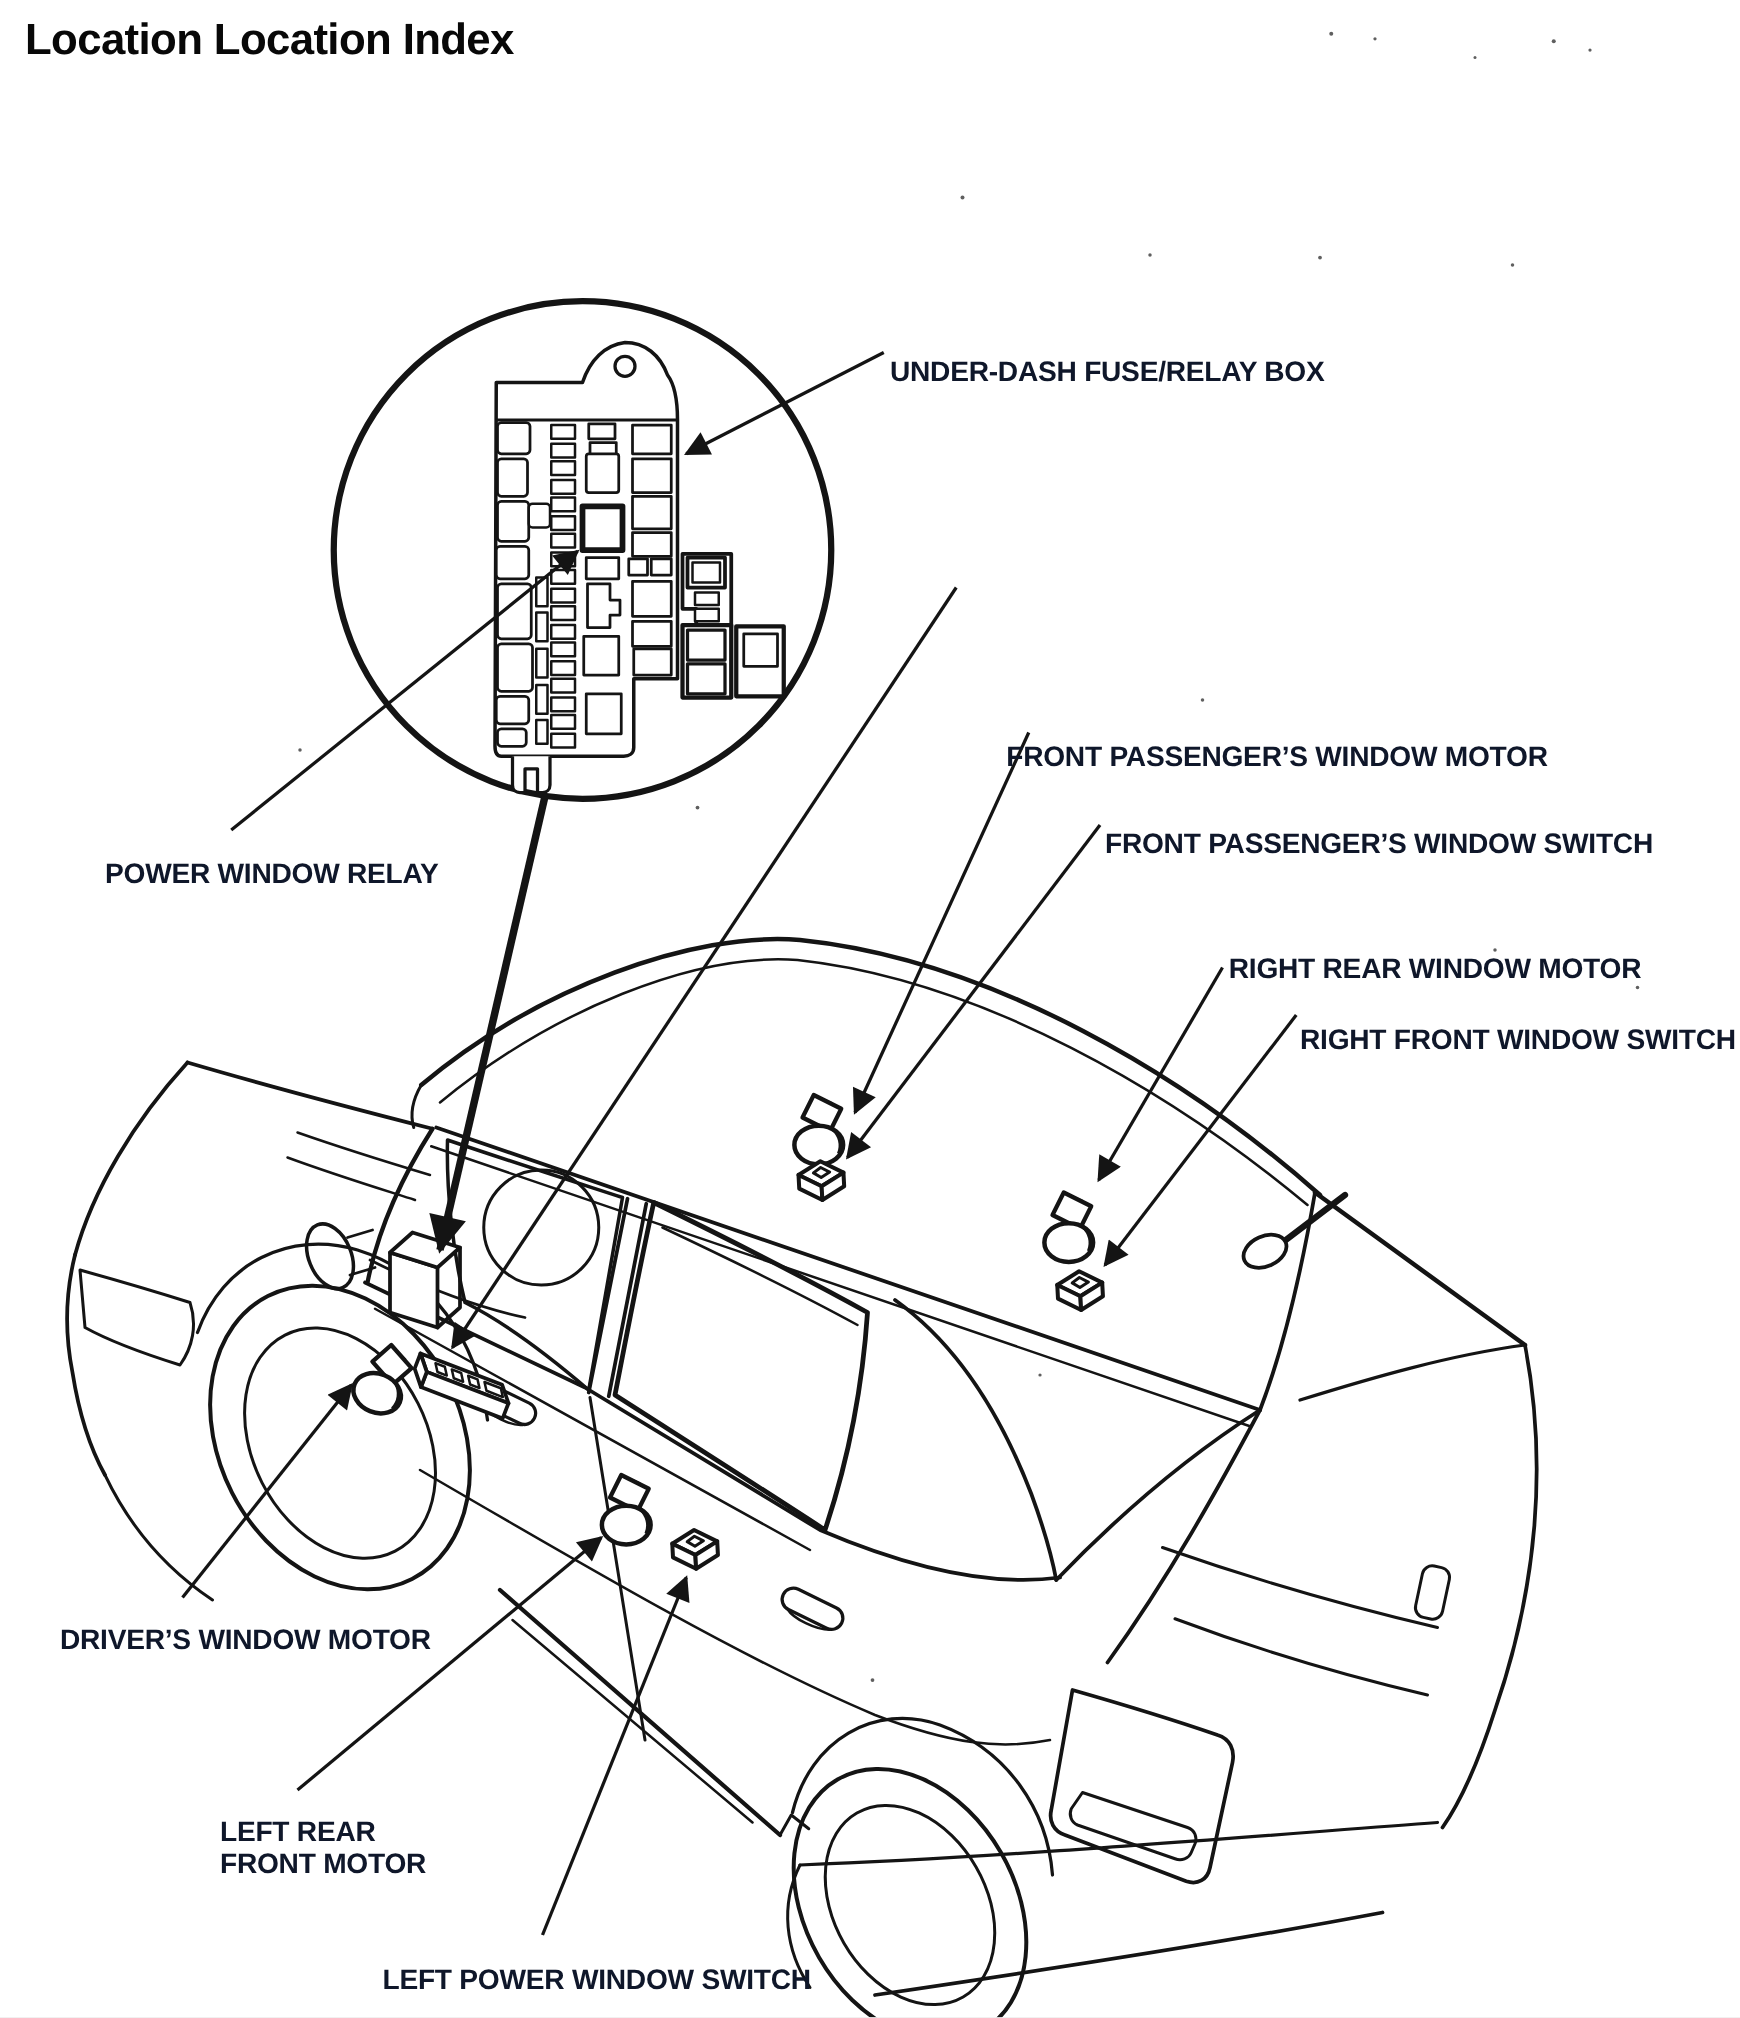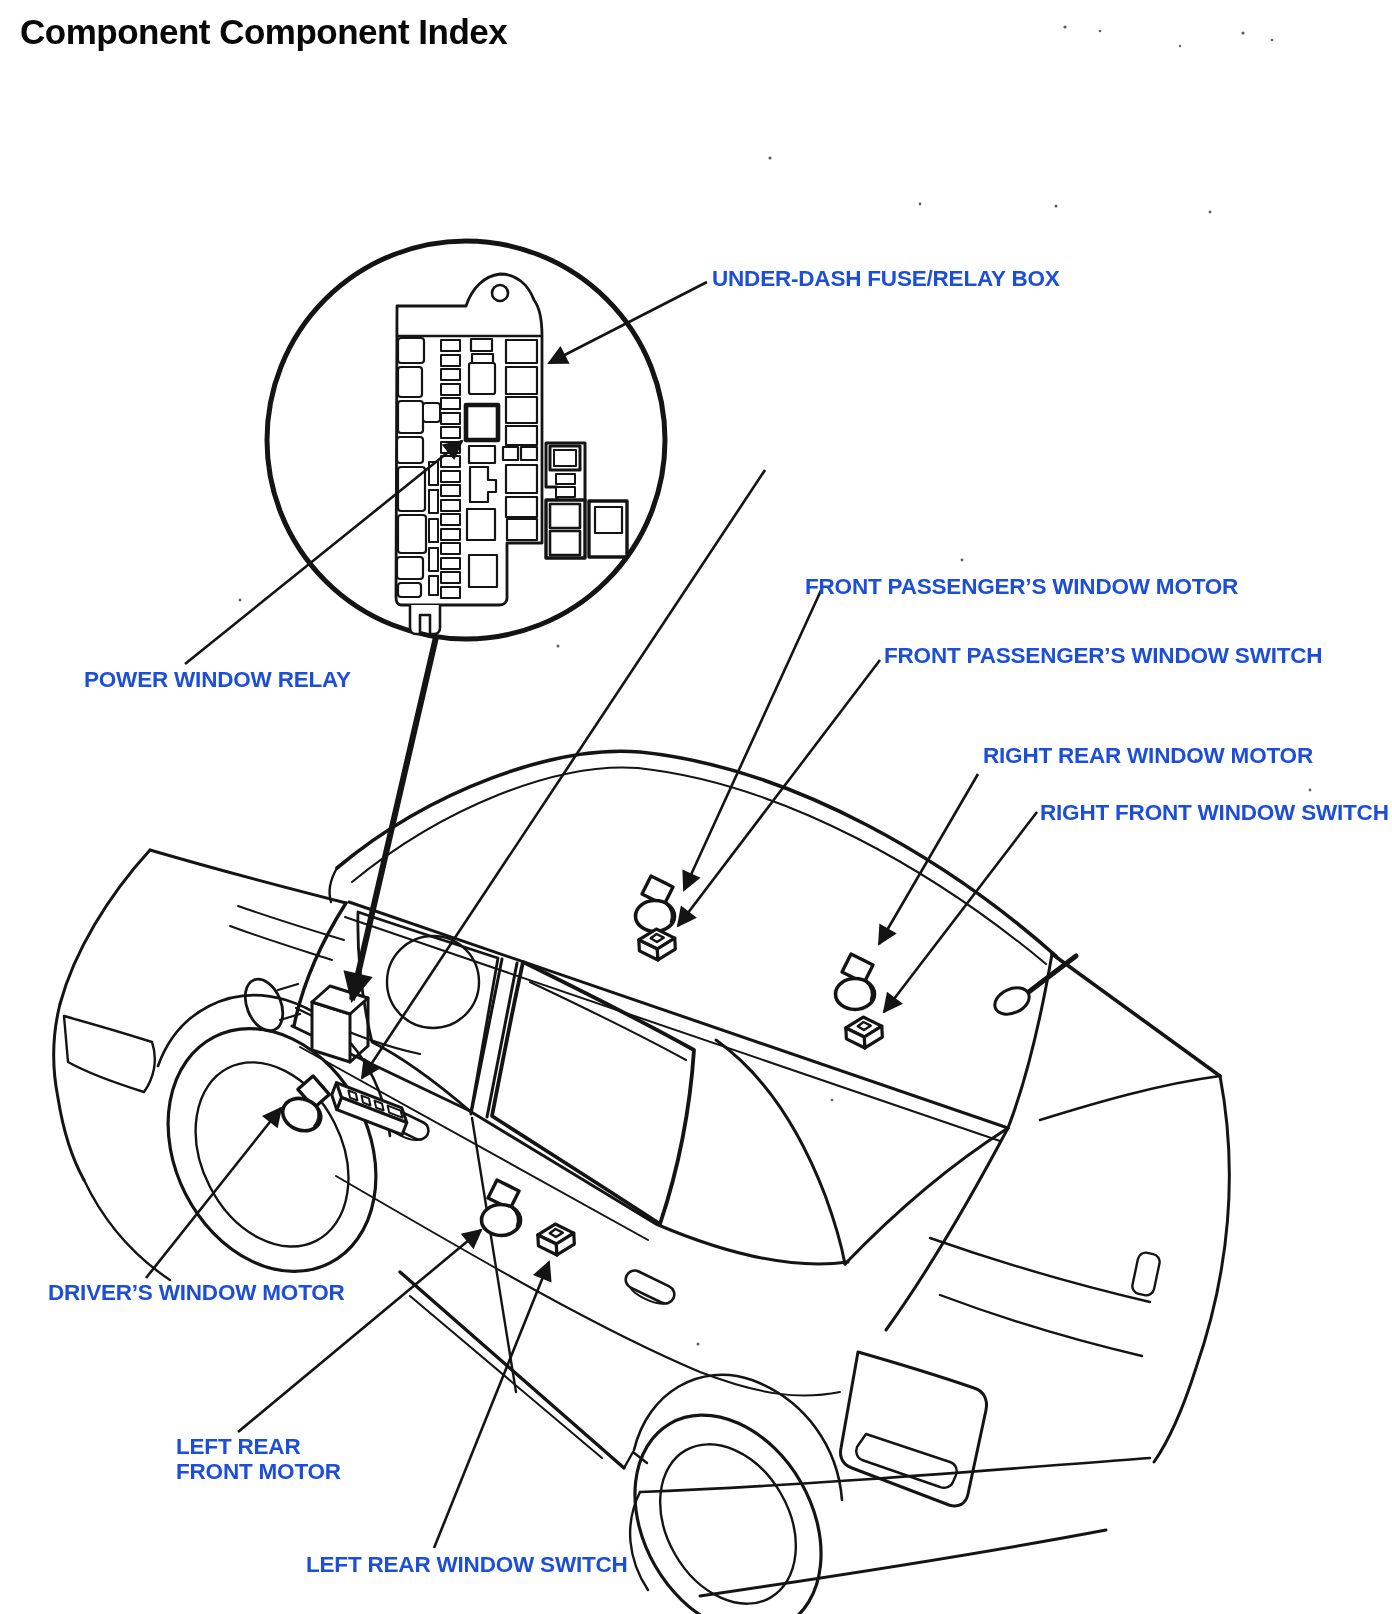--- a/index.html
+++ b/index.html
@@ -6,31 +6,31 @@
   .canvas{
     position:relative;width:1392px;height:1614px;background:#ffffff;
     font-family:"Liberation Sans",sans-serif;overflow:hidden;color:#0f0f0f;
   }
   .page-title{
     position:absolute;left:20px;top:12px;margin:0;
     font-size:35px;font-weight:700;letter-spacing:-0.5px;color:#080808;
   }
   .lbl{
     position:absolute;font-weight:700;font-size:22.5px;line-height:1.12;
-    letter-spacing:-0.2px;white-space:nowrap;color:#1d4ed8;
+    letter-spacing:-0.2px;white-space:nowrap;color:#0f172a;margin-top:19px;
   }
   svg{position:absolute;left:0;top:0;}
   svg *{vector-effect:none;}
 </style>
 </head>
 <body>
 
 <div class="canvas">
 
-  <h1 class="page-title">Component Component Index</h1>
+  <h1 class="page-title">Location Location Index</h1>
 
   <svg width="1392" height="1614" viewBox="0 0 1392 1614">
     <defs>
       <marker id="ah" markerUnits="userSpaceOnUse" markerWidth="26" markerHeight="20" viewBox="0 0 10 10" refX="9" refY="5" orient="auto">
         <path d="M0,0 L10,5 L0,10 Z" fill="#141414"></path>
       </marker>
       <marker id="ahBig" markerUnits="userSpaceOnUse" markerWidth="40" markerHeight="30" viewBox="0 0 10 10" refX="9" refY="5" orient="auto">
         <path d="M0,0 L10,5 L0,10 Z" fill="#141414"></path>
       </marker>
 
@@ -319,15 +319,15 @@
   <div class="lbl" style="left:805px;top:574px">FRONT PASSENGER’S WINDOW MOTOR</div>
   <div class="lbl" style="left:884px;top:643px">FRONT PASSENGER’S WINDOW SWITCH</div>
   <div class="lbl" style="left:983px;top:743px">RIGHT REAR WINDOW MOTOR</div>
   <div class="lbl" style="left:1040px;top:800px">RIGHT FRONT WINDOW SWITCH</div>
   <div class="lbl" style="left:84px;top:667px">POWER WINDOW RELAY</div>
   <div class="lbl" style="left:48px;top:1280px">DRIVER’S WINDOW MOTOR</div>
   <div class="lbl" style="left:176px;top:1434px">
     <div>LEFT REAR</div>
     <div>FRONT MOTOR</div>
   </div>
-  <div class="lbl" style="left:306px;top:1552px">LEFT REAR WINDOW SWITCH</div>
+  <div class="lbl" style="left:306px;top:1552px">LEFT POWER WINDOW SWITCH</div>
 
 </div>
 
 </body></html>

